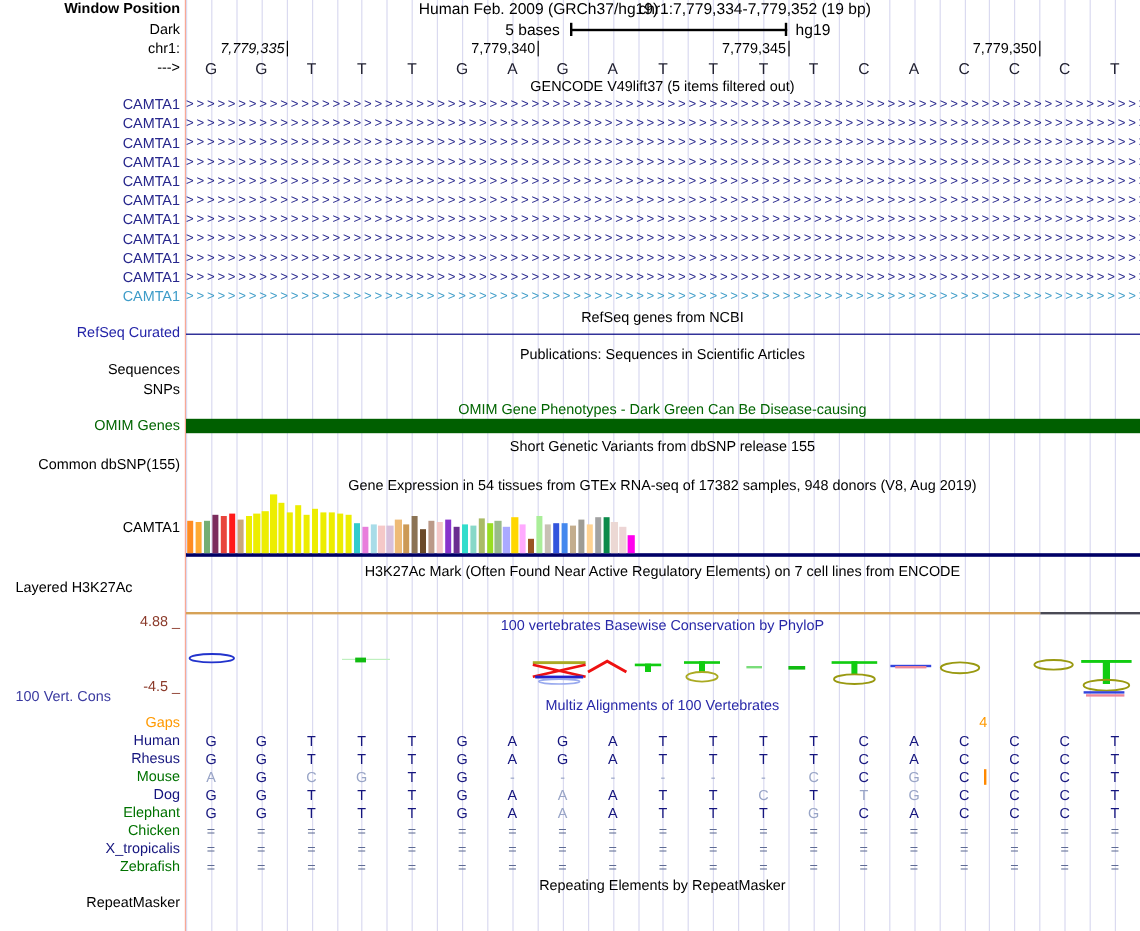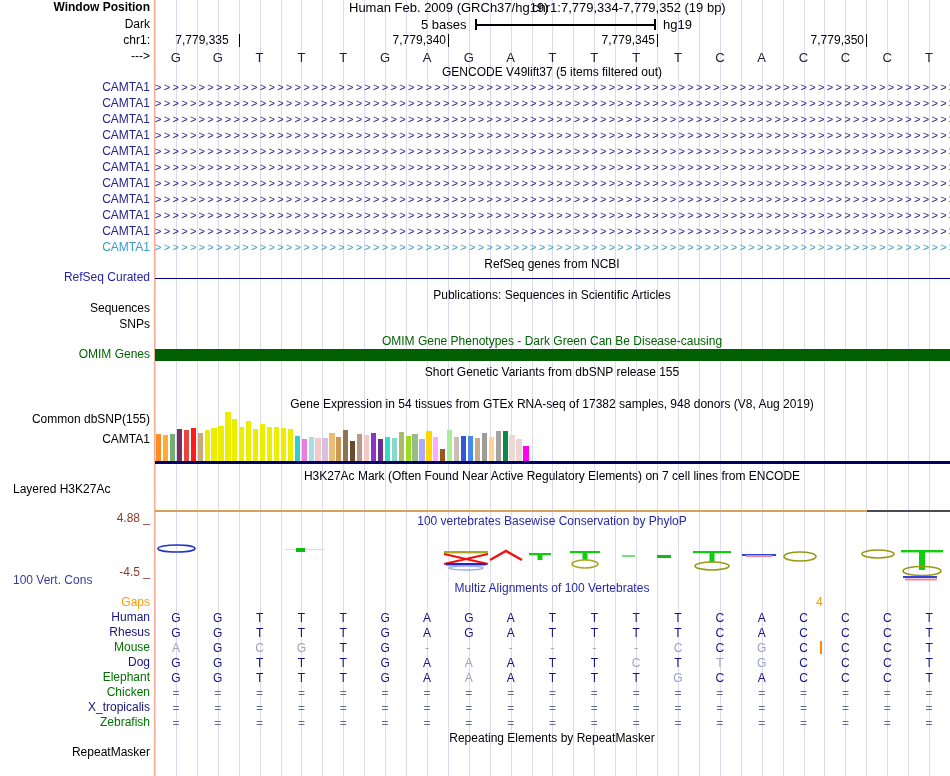--- a/index.html
+++ b/index.html
@@ -85,37 +85,37 @@
       <div class="txt" style="top: 18px; font-size: 13px; color: rgb(0, 0, 0); left: 663px;">hg19</div>
       <div class="txt center" style="top: 66px; color: rgb(0, 0, 0); left: 552px;">GENCODE V49lift37 (5 items filtered out)</div>
       <div class="txt center" style="top: 258px; color: rgb(0, 0, 0); left: 552px;">RefSeq genes from NCBI</div>
       <div class="txt right" style="top: 271px; color: rgb(36, 36, 168); left: 0px; width: 150px;">RefSeq Curated</div>
       <div class="txt center" style="top: 289px; color: rgb(0, 0, 0); left: 552px;">Publications: Sequences in Scientific Articles</div>
       <div class="txt right" style="top: 302px; color: rgb(0, 0, 0); left: 0px; width: 150px;">Sequences</div>
       <div class="txt right" style="top: 318px; color: rgb(0, 0, 0); left: 0px; width: 150px;">SNPs</div>
       <div class="txt center" style="top: 335px; color: rgb(0, 100, 0); left: 552px;">OMIM Gene Phenotypes - Dark Green Can Be Disease-causing</div>
       <div class="txt right" style="top: 348px; color: rgb(0, 100, 0); left: 0px; width: 150px;">OMIM Genes</div>
       <div class="txt center" style="top: 366px; color: rgb(0, 0, 0); left: 552px;">Short Genetic Variants from dbSNP release 155</div>
-      <div class="txt right" style="top: 381px; color: rgb(0, 0, 0); left: 0px; width: 150px; margin-top: 32px;">Common dbSNP(155)</div>
+      <div class="txt right" style="top: 381px; color: rgb(0, 0, 0); left: 0px; width: 150px;">Common dbSNP(155)</div>
       <div class="txt center" style="top: 398px; color: rgb(0, 0, 0); left: 552px;">Gene Expression in 54 tissues from GTEx RNA-seq of 17382 samples, 948 donors (V8, Aug 2019)</div>
       <div class="txt right" style="top: 433px; color: rgb(0, 0, 0); left: 0px; width: 150px;">CAMTA1</div>
       <div class="txt center" style="top: 470px; color: rgb(0, 0, 0); left: 552px;">H3K27Ac Mark (Often Found Near Active Regulatory Elements) on 7 cell lines from ENCODE</div>
       <div class="txt" style="top: 483px; color: rgb(0, 0, 0); left: 13px;">Layered H3K27Ac</div>
       <div class="txt right" style="top: 512px; color: rgb(139, 58, 42); left: 0px; width: 150px;">4.88 _</div>
       <div class="txt center" style="top: 515px; color: rgb(40, 40, 168); left: 552px;">100 vertebrates Basewise Conservation by PhyloP</div>
       <div class="txt" style="top: 540px; color: rgb(58, 58, 160); left: 13px; margin-top: 34px;">100 Vert. Cons</div>
       <div class="txt right" style="top: 566px; color: rgb(139, 58, 42); left: 0px; width: 150px;">-4.5 _</div>
       <div class="txt center" style="top: 582px; color: rgb(40, 40, 168); left: 552px;">Multiz Alignments of 100 Vertebrates</div>
       <div class="txt right" style="top: 596px; color: rgb(255, 153, 0); left: 0px; width: 150px;">Gaps</div>
       <div class="txt" style="top: 596px; color: rgb(255, 153, 0); left: 816px;">4</div>
       <div class="txt center" style="top: 732px; color: rgb(0, 0, 0); left: 552px;">Repeating Elements by RepeatMasker</div>
       <div class="txt right" style="top: 746px; color: rgb(0, 0, 0); left: 0px; width: 150px;">RepeatMasker</div>
     </div>
   <div id="ruler">
-      <div class="txt" style="top: 34px; left: 167px; width: 70px; text-align: center;">7,779,335</div>
+      <div class="txt" style="top: 34px; left: 167px; width: 70px; text-align: right; font-style: italic;">7,779,335</div>
       <div class="tick" style="left: 239px; top: 34px; height: 13px;"></div>
       <div class="txt" style="top: 34px; left: 376px; width: 70px; text-align: right;">7,779,340</div>
       <div class="tick" style="left: 448px; top: 34px; height: 13px;"></div>
       <div class="txt" style="top: 34px; left: 585px; width: 70px; text-align: right;">7,779,345</div>
       <div class="tick" style="left: 657px; top: 34px; height: 13px;"></div>
       <div class="txt" style="top: 34px; left: 794px; width: 70px; text-align: right;">7,779,350</div>
       <div class="tick" style="left: 866px; top: 34px; height: 13px;"></div>
     </div>
   <div id="baserow">
       <div class="base" style="left: 154.921px; top: 50px; width: 42px; font-size: 13px; color: rgb(32, 32, 48);">G</div>

